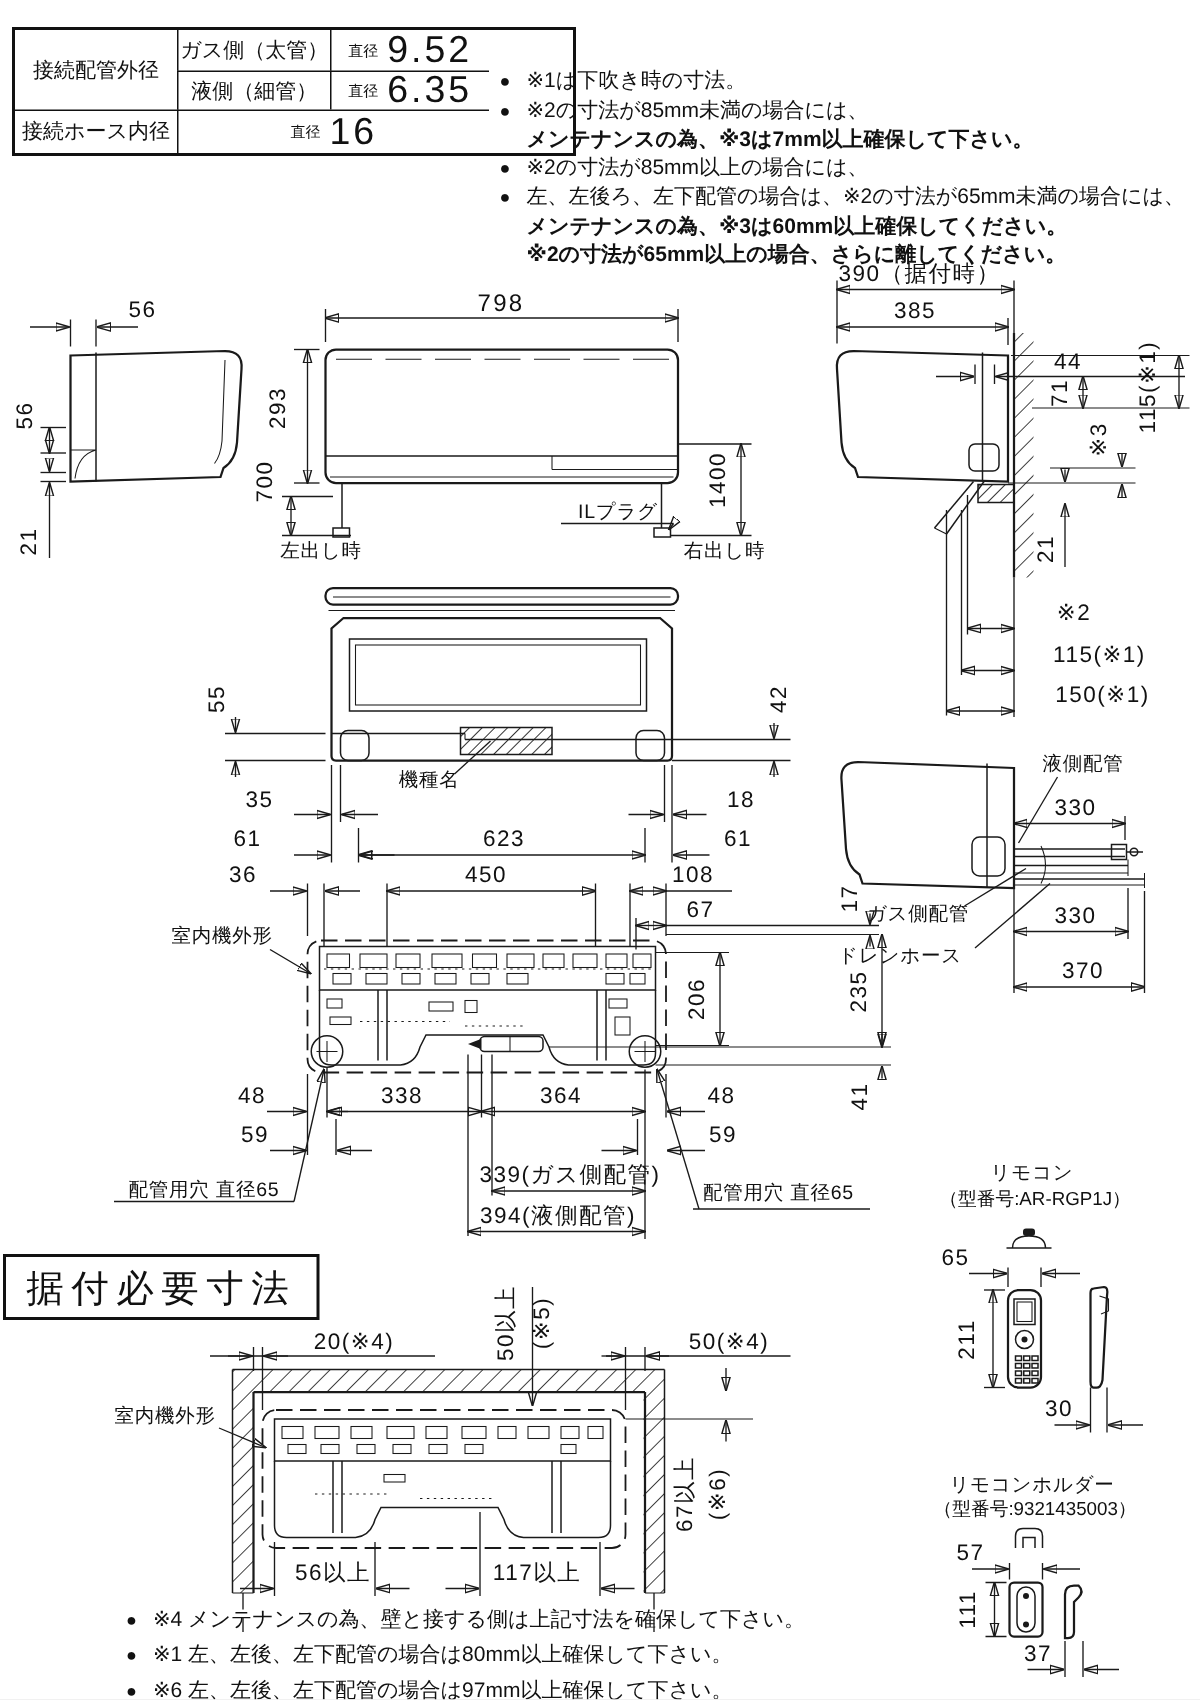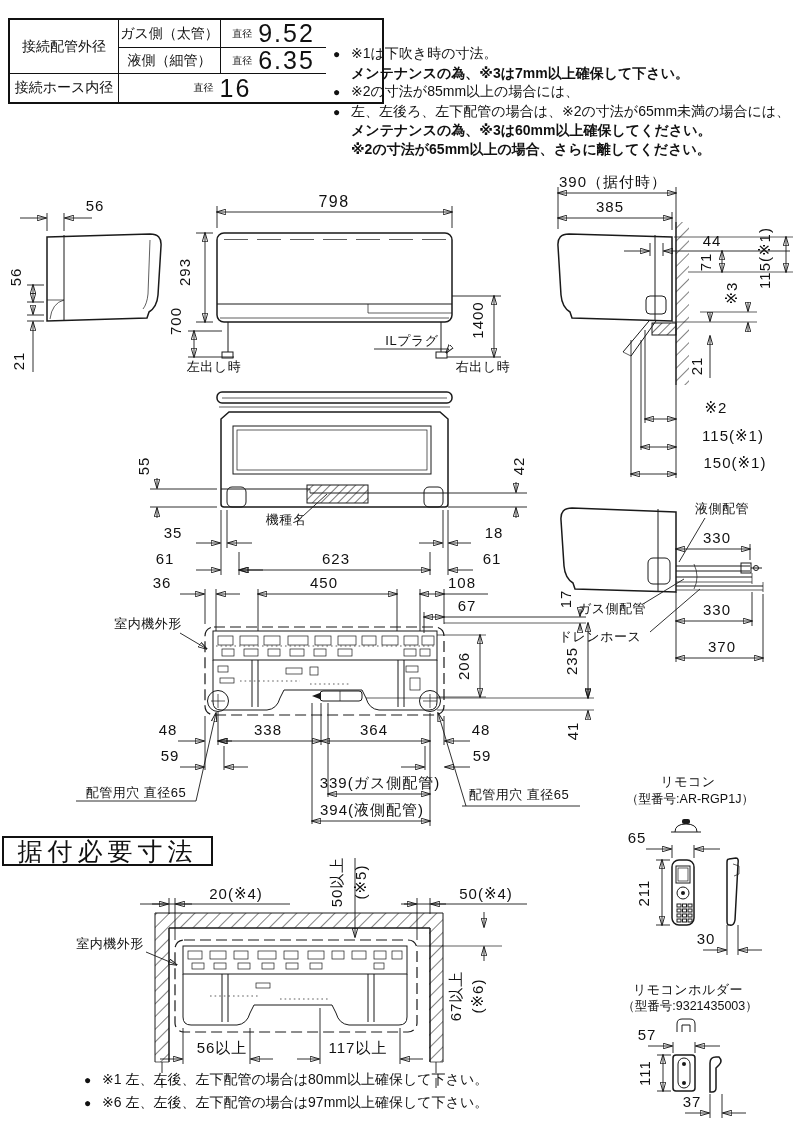--- a/index.html
+++ b/index.html
@@ -22,21 +22,21 @@
   .spec-table .c{border-left:1.5px solid #111;border-top:1.5px solid #111;
                  display:flex;align-items:center;justify-content:center;font-size:14px;white-space:nowrap;}
   .spec-table .c.nL{border-left:none}.spec-table .c.nT{border-top:none}
   .spec-table .hdr{grid-row:1 / span 2}
   .spec-table .val .pfx{font-size:10px;margin-right:6px}
   .spec-table .val .big{font-size:25px;letter-spacing:2px}
   .notes-top{position:absolute;left:333px;top:3px;width:465px;font-size:14px;line-height:18.6px;letter-spacing:0;margin-top:41px;}
   .note-line{white-space:nowrap;}
   .note-line .blt{display:inline-block;width:18px;font-size:12px;}
   .note-line.cont{padding-left:18px;font-weight:bold;}
-  .install-title{position:absolute;left:2px;top:836px;width:211px;height:30px;border:2.5px solid #111;
+  .install-title{position:absolute;left:2px;top:836px;width:211px;height:44px;border:2.5px solid #111;
                  display:flex;align-items:center;justify-content:center;font-size:25px;letter-spacing:5px;white-space:nowrap;}
   .notes-bottom{position:absolute;left:84px;top:1068px;font-size:14px;line-height:22.4px;}
   .notes-bottom .blt{display:inline-block;width:18px;font-size:12px;}
   .notes-bottom div{white-space:nowrap;}
 </style>
 </head>
 <body>
 
 <div class="page">
 
@@ -54,30 +54,32 @@
     </div>
     <div class="c nL">接続ホース内径</div>
     <div class="c val" style="grid-column:2 / span 2">
       <span class="pfx">直径</span>
       <span class="big">16</span>
     </div>
   </div>
 
   <div class="notes-top">
     <div class="note-line"><span class="blt">●</span><span>※1は下吹き時の寸法。</span></div>
+    <div class="note-line"><span class="blt">●</span><span>※2の寸法が85mm未満の場合には、</span></div>
     <div class="note-line cont"><span>メンテナンスの為、※3は7mm以上確保して下さい。</span></div>
     <div class="note-line"><span class="blt">●</span><span>※2の寸法が85mm以上の場合には、</span></div>
     <div class="note-line"><span class="blt">●</span><span>左、左後ろ、左下配管の場合は、※2の寸法が65mm未満の場合には、</span></div>
     <div class="note-line cont"><span>メンテナンスの為、※3は60mm以上確保してください。</span></div>
     <div class="note-line cont"><span>※2の寸法が65mm以上の場合、さらに離してください。</span></div>
   </div>
 
   <div class="install-title">据付必要寸法</div>
 
   <div class="notes-bottom">
+    <div><span class="blt">●</span><span>※4 メンテナンスの為、壁と接する側は上記寸法を確保して下さい。</span></div>
     <div><span class="blt">●</span><span>※1 左、左後、左下配管の場合は80mm以上確保して下さい。</span></div>
     <div><span class="blt">●</span><span>※6 左、左後、左下配管の場合は97mm以上確保して下さい。</span></div>
   </div>
 
   <svg width="800" height="1133" viewBox="0 0 800 1133">
     <defs>
       <marker id="ar" viewBox="0 0 10 7" refX="9.3" refY="3.5" markerWidth="10.5" markerHeight="7.5" orient="auto-start-reverse">
         <path d="M0,0.6 L10,3.5 L0,6.4 Z" fill="#1a1a1a" stroke="none"></path>
       </marker>
       <pattern id="hz" patternUnits="userSpaceOnUse" width="9" height="9" patternTransform="rotate(45)">

